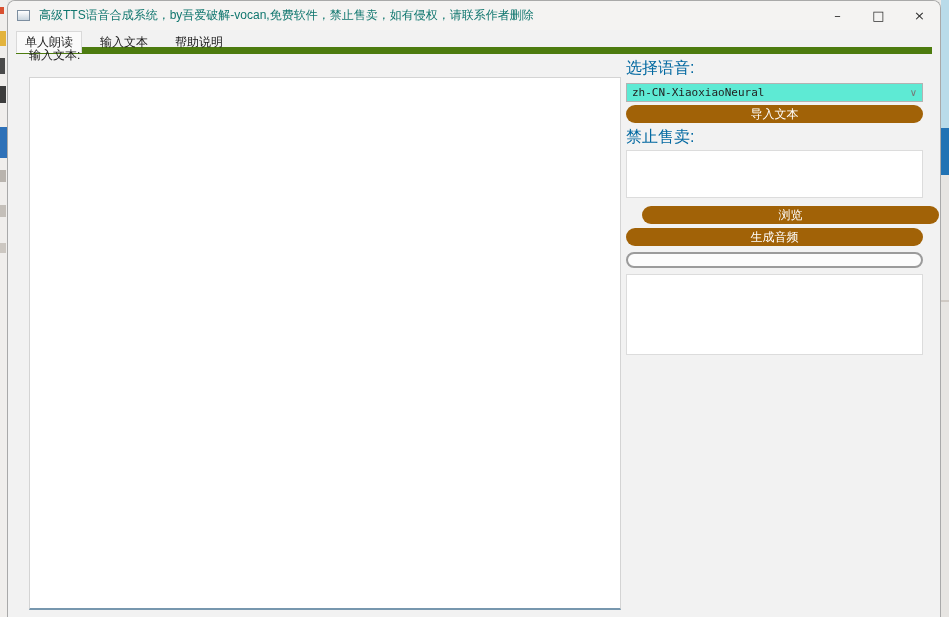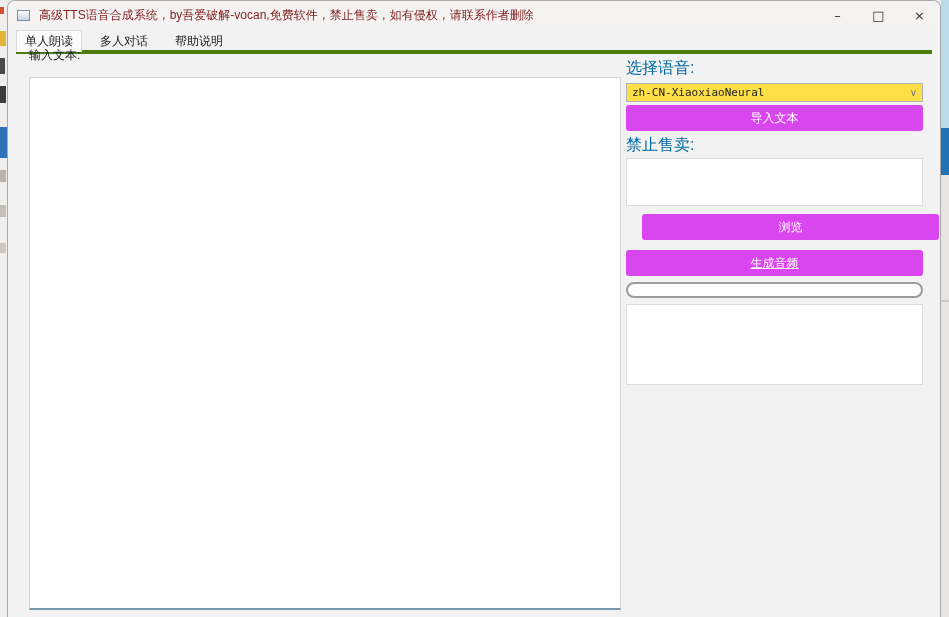--- a/index.html
+++ b/index.html
@@ -43,38 +43,38 @@
     background: #f4f3f2;
   }
   .app-icon {
     width: 13px; height: 11px;
     border: 1px solid #7d8ea0;
     background: linear-gradient(180deg, #ffffff 0%, #c8d4de 100%);
     margin-right: 9px;
     flex: 0 0 auto;
   }
   .titlebar .title {
-    font-size: 12px; color: #7f1d1d; white-space: nowrap;
+    font-size: 12px; color: #0f766e; white-space: nowrap;
   }
   .win-controls { margin-left: auto; display: flex; height: 100%; }
   .win-btn {
     width: 41px; height: 100%;
     display: flex; align-items: center; justify-content: center;
     background: transparent; border: none;
     font-size: 13px; color: #2f2f2f;
     font-family: "DejaVu Sans", sans-serif;
     cursor: default;
   }
 
   
   .tabbar {
     position: absolute; left: 8px; right: 8px; top: 30px;
     height: 23px;
-    display: flex; align-items: center;
-    border-bottom: 4px solid #4d7c0f;
+    display: flex; align-items: flex-start;
+    border-bottom: 7px solid #4d7c0f;
   }
   .tab {
     height: 22px; line-height: 21px;
     padding: 0 8px;
     margin-bottom: -1px;
     font-size: 12px; color: #1b1b1b;
     border: 1px solid transparent;
     cursor: default;
   }
   .tab + .tab { margin-left: 9px; }
@@ -98,53 +98,53 @@
   }
 
   
   .right-panel {
     position: absolute; left: 618px; top: 57px; width: 297px;
   }
   .panel-label { font-size: 16px; color: #0369a1; display: block; }
   .voice-label { margin-bottom: 4px; }
   .select {
     height: 19px;
-    background: #fde047;
+    background: #5eead4;
     border: 1px solid #b3b3b3;
     display: flex; align-items: center;
     padding: 4px 5px;
     font-family: "DejaVu Sans Mono", "Liberation Mono", monospace;
     font-size: 11px; color: #222;
     cursor: default;
   }
   .select .chev {
     margin-left: auto;
     font-size: 10px; color: #777;
     font-family: "DejaVu Sans", sans-serif;
   }
   .btn-green {
-    display: block; width: 100%; height: 26px;
-    background: #d946ef;
+    display: block; width: 100%; height: 18px;
+    background: #a16207;
     color: #ffffff;
-    border: none; border-radius: 3px;
+    border: none; border-radius: 9px;
     font-size: 12px; line-height: 18px; padding: 0;
     font-family: "Liberation Sans", sans-serif;
     cursor: default;
   }
   .btn-import   { margin-top: 3px; }
   .save-label   { margin-top: 4px; }
   .path-box {
     width: 100%; height: 48px; margin-top: 2px;
     background: #ffffff;
     border: 1px solid #dcdcdc;
     resize: none; outline: none;
     font-family: "Liberation Sans", sans-serif; font-size: 12px;
   }
   .btn-browse   { margin-top: 4px; margin-left: 16px; }
-  .btn-generate { margin-top: 10px; text-decoration: underline; }
+  .btn-generate { margin-top: 4px; }
   .progress {
     height: 16px; margin-top: 6px;
     background: #fcfcfc;
     border: 2px solid #9b9b9b;
     border-radius: 8px;
   }
   .status-box {
     height: 81px; margin-top: 6px;
     background: #ffffff;
     border: 1px solid #dcdcdc;
@@ -177,21 +177,21 @@
     <span class="title">高级TTS语音合成系统，by吾爱破解-vocan,免费软件，禁止售卖，如有侵权，请联系作者删除</span>
     <div class="win-controls">
       <button class="win-btn">–</button>
       <button class="win-btn">□</button>
       <button class="win-btn">×</button>
     </div>
   </div>
 
   <div class="tabbar">
     <div class="tab active">单人朗读</div>
-    <div class="tab">多人对话</div>
+    <div class="tab">输入文本</div>
     <div class="tab">帮助说明</div>
   </div>
 
   <label class="field-label lbl-input">输入文本:</label>
   <textarea class="main-input" style=""></textarea>
 
   <div class="right-panel">
     <label class="panel-label voice-label">选择语音:</label>
 
     <div class="select">

